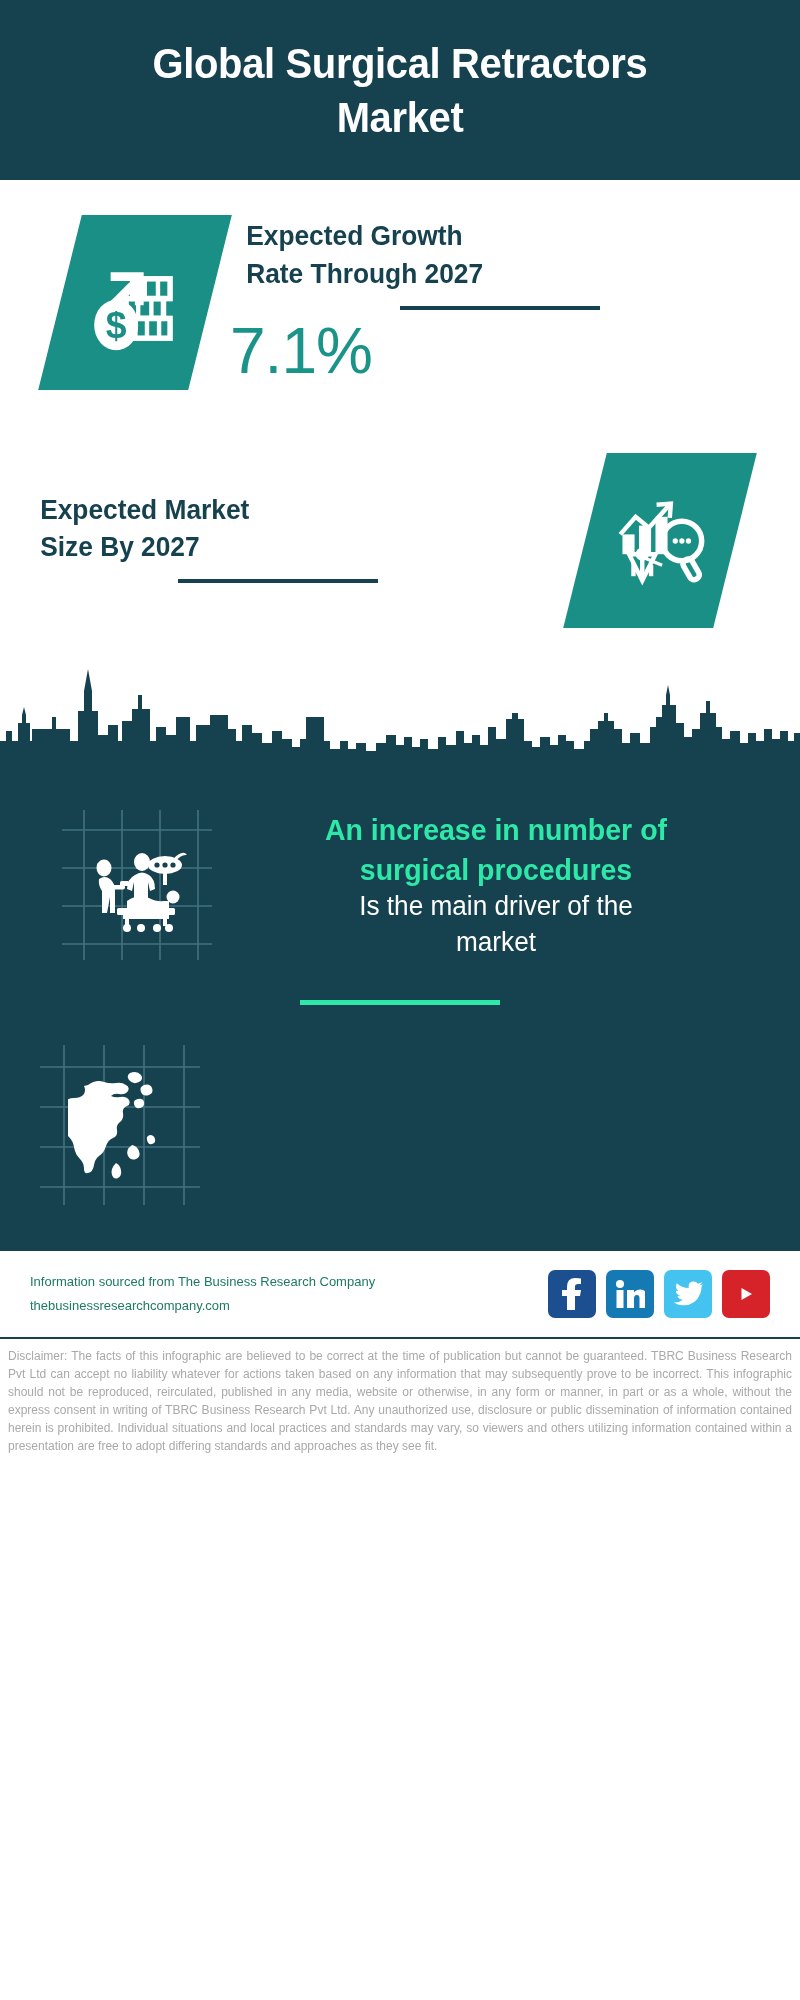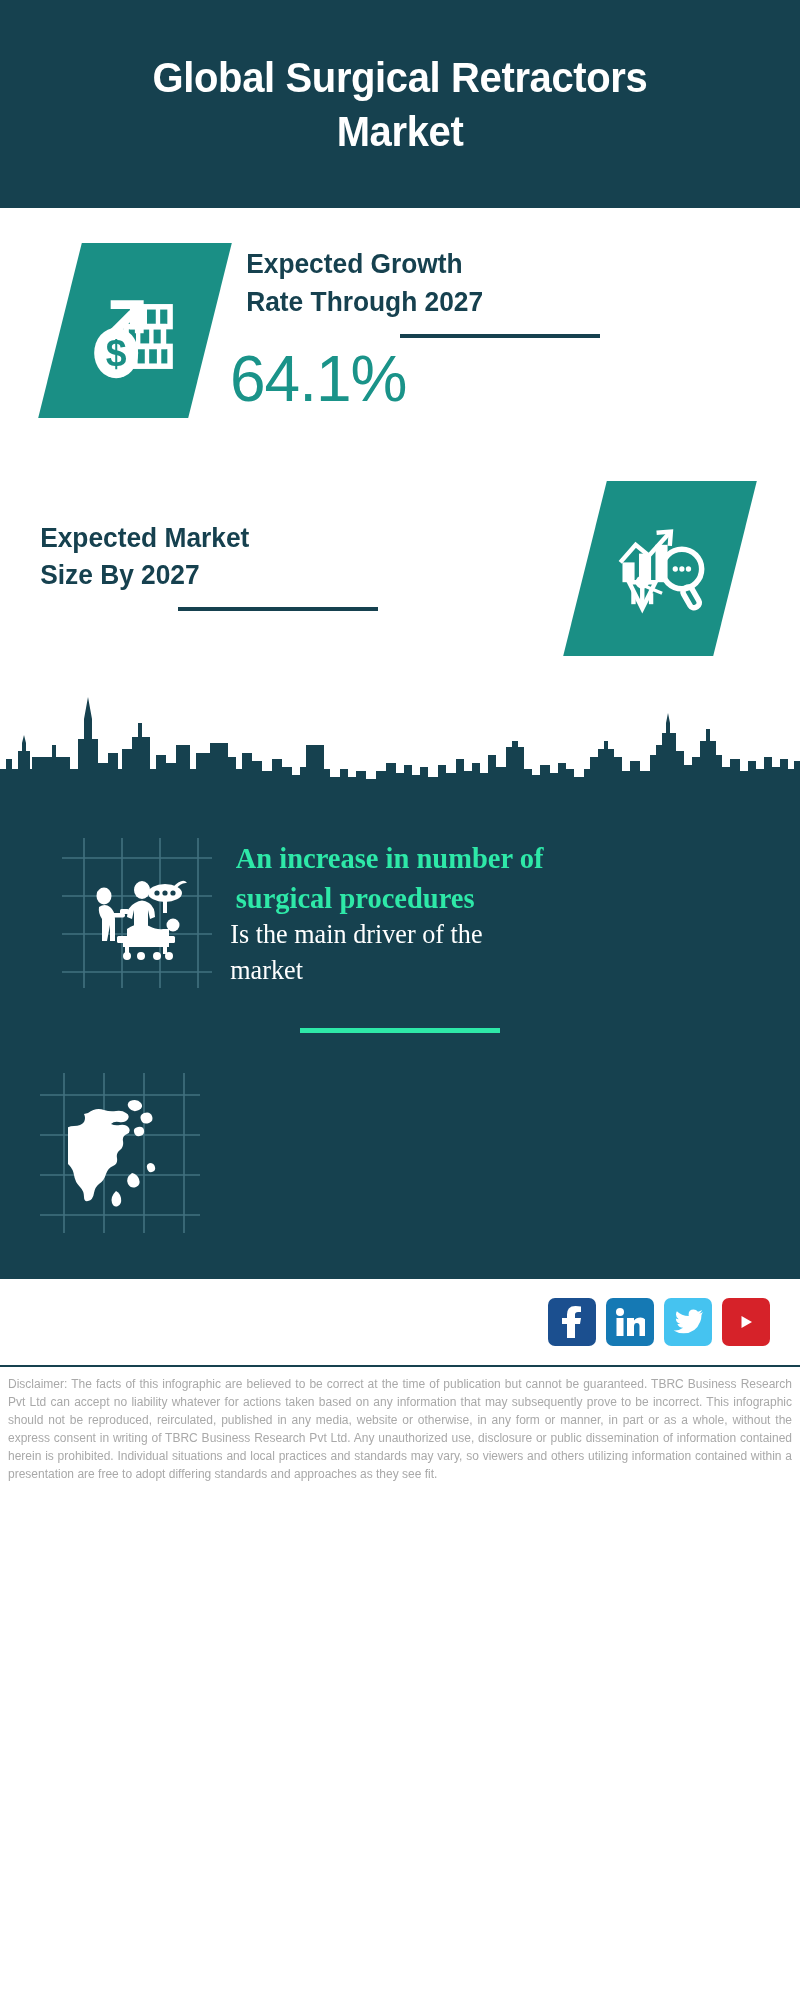--- a/index.html
+++ b/index.html
@@ -7,21 +7,21 @@
   body {
     width:800px; height:2000px;
     background:#ffffff;
     font-family:"Liberation Sans", sans-serif;
     overflow:hidden;
     position:relative;
   }
 
   
   .header {
-    width:800px; height:208px;
+    width:800px; height:180px;
     background:#16414F;
     display:flex; align-items:center; justify-content:center;
     text-align:center;
   }
   .header-title {
     color:#ffffff;
     font-size:43px;
     font-weight:bold;
     line-height:1.26;
     letter-spacing:-0.4px;
@@ -79,21 +79,21 @@
   .fact-row { display:flex; align-items:center; width:800px; }
 
   .grid-icon {
     position:relative;
     flex:0 0 auto;
     width:150px; height:150px;
   }
   .grid-icon .gridlines { position:absolute; inset:0; }
   .grid-icon .glyph { position:absolute; inset:0; display:flex; align-items:center; justify-content:center; }
 
-  .fact-text { flex:1 1 auto; text-align:left; padding:0 10px;font-family:Liberation Serif, serif; }
+  .fact-text { flex:1 1 auto; text-align:center; padding:0 10px; }
   .fact-head {
     color:#2EE8A8;
     font-weight:bold;
     font-size:30px;
     line-height:1.32;
     transform:scaleX(0.95);
   }
   .fact-sub {
     color:#ffffff;
     font-size:27px;
@@ -170,21 +170,21 @@
 
           <ellipse cx="33" cy="70" rx="20" ry="23" fill="#fff"></ellipse>
           <text x="33" y="82" font-size="34" font-weight="bold" fill="#1A8F85" text-anchor="middle" font-family="Liberation Sans, sans-serif">$</text>
         </svg>
       </div>
     </div>
     <div class="stat-text">
       <div class="stat-label">Expected Growth</div>
       <div class="stat-label">Rate Through 2027</div>
       <div class="stat-rule"></div>
-      <div class="stat-value">64.1%</div>
+      <div class="stat-value">7.1%</div>
     </div>
     <div style="flex:0 0 30px;"></div>
   </div>
 
   <div class="stat-row" style="height:230px;">
     <div style="flex:0 0 25px;"></div>
     <div class="stat-text">
       <div class="stat-label">Expected Market</div>
       <div class="stat-label">Size By 2027</div>
       <div class="stat-rule"></div>
@@ -317,20 +317,22 @@
           </g>
         </svg>
       </div>
     </div>
     <div style="flex:0 0 14px;"></div>
   </div>
 </div>
 
 <div class="source-bar">
   <div class="source-text">
+    <div class="source-line">Information sourced from The Business Research Company</div>
+    <div class="source-line">thebusinessresearchcompany.com</div>
   </div>
   <div class="socials">
     <div class="sq sq-fb">
       <svg width="22" height="32" viewBox="0 0 22 32">
         <path fill="#fff" d="M14 32 V18 h5 l1 -6 h-6 V8.5 q0 -2.5 3 -2.5 h3 V0.4 Q18 0 14.5 0 Q10 0 7.8 2.4 Q6 4.6 6 8.6 V12 H1 v6 h5 v14 Z"></path>
       </svg>
     </div>
     <div class="sq sq-li">
       <svg width="30" height="30" viewBox="0 0 30 30">
         <circle cx="5" cy="5" r="4" fill="#fff"></circle>

